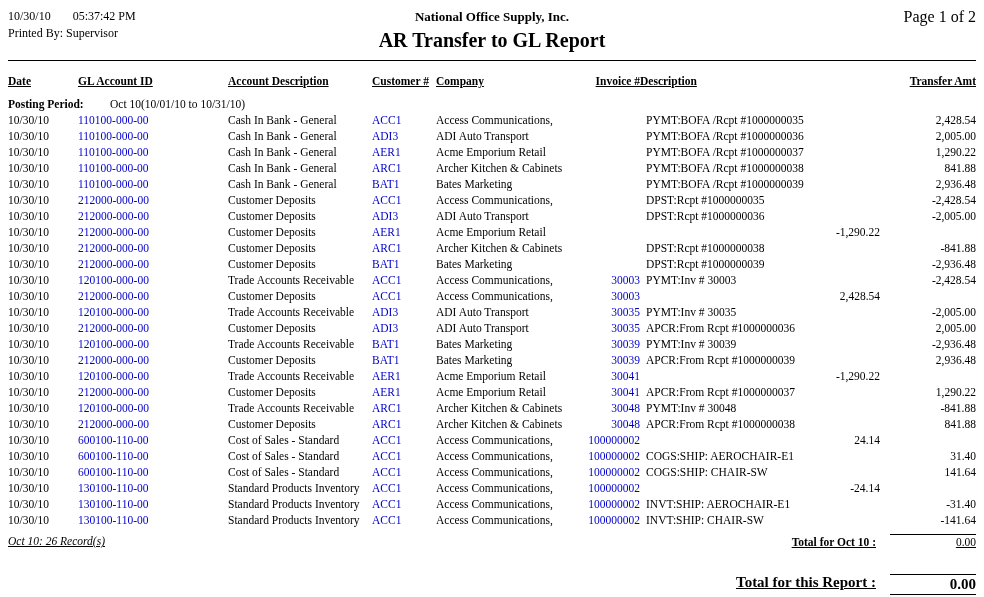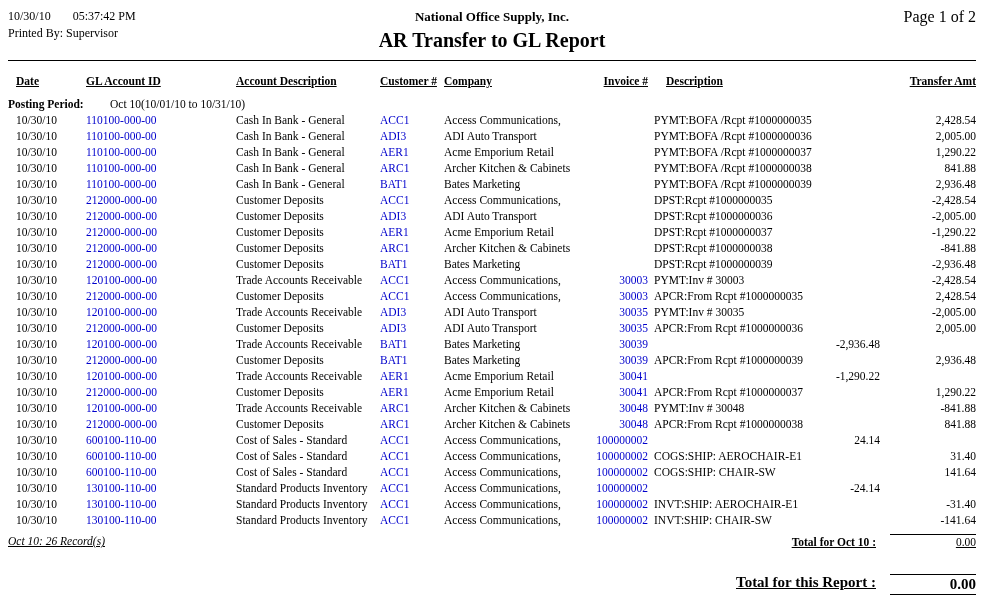--- a/index.html
+++ b/index.html
@@ -21,26 +21,25 @@
   .company-name { font-size: 13px; font-weight: bold; line-height: 17px; }
   .report-title { font-size: 20px; font-weight: bold; margin-top: 4px; }
   .hdr-right { width: 220px; text-align: right; font-size: 16px; line-height: 17px; }
   .rule { border-bottom: 1px solid #000; margin-top: 8px; }
 
   
   .grid {
     display: grid;
     grid-template-columns: 70px 150px 144px 64px 148px 56px 1fr 96px;
     align-items: baseline;
-    margin-left: 8px;
   }
   .thead { margin-top: 14px; font-size: 11.5px; font-weight: bold; }
   .thead span { text-decoration: underline; white-space: nowrap; }
   .h-inv { text-align: right; }
-  .h-desc { padding-left: 18px; }
+  .h-desc { padding-left: 0; }
   .h-amt { text-align: right; text-decoration: underline; }
 
   .posting { display: flex; font-size: 11.5px; line-height: 16px; margin-top: 9px; }
   .posting-label { font-weight: bold; width: 102px; }
 
   .row { font-size: 11.5px; line-height: 16px; }
   .row span { white-space: nowrap; overflow: hidden; }
   .c-inv { text-align: right; }
   .c-desc { padding-left: 6px; }
   .c-amt { text-align: right; }
@@ -177,21 +176,20 @@
         <span class="c-desc">DPST:Rcpt #1000000036</span>
         <span class="c-amt">-2,005.00</span>
       </div>
       <div class="grid row">
         <span class="c-date">10/30/10</span>
         <span class="c-gl link">212000-000-00</span>
         <span class="c-acct">Customer Deposits</span>
         <span class="c-cust link">AER1</span>
         <span class="c-co">Acme Emporium Retail</span>
         <span class="c-inv link"></span>
-        <span class="c-desc">DPST:Rcpt #1000000037</span>
         <span class="c-amt">-1,290.22</span>
       </div>
       <div class="grid row">
         <span class="c-date">10/30/10</span>
         <span class="c-gl link">212000-000-00</span>
         <span class="c-acct">Customer Deposits</span>
         <span class="c-cust link">ARC1</span>
         <span class="c-co">Archer Kitchen &amp; Cabinets</span>
         <span class="c-inv link"></span>
         <span class="c-desc">DPST:Rcpt #1000000038</span>
@@ -217,21 +215,20 @@
         <span class="c-desc">PYMT:Inv #   30003</span>
         <span class="c-amt">-2,428.54</span>
       </div>
       <div class="grid row">
         <span class="c-date">10/30/10</span>
         <span class="c-gl link">212000-000-00</span>
         <span class="c-acct">Customer Deposits</span>
         <span class="c-cust link">ACC1</span>
         <span class="c-co">Access Communications,</span>
         <span class="c-inv link">30003</span>
-        <span class="c-desc">APCR:From Rcpt #1000000035</span>
         <span class="c-amt">2,428.54</span>
       </div>
       <div class="grid row">
         <span class="c-date">10/30/10</span>
         <span class="c-gl link">120100-000-00</span>
         <span class="c-acct">Trade Accounts Receivable</span>
         <span class="c-cust link">ADI3</span>
         <span class="c-co">ADI Auto Transport</span>
         <span class="c-inv link">30035</span>
         <span class="c-desc">PYMT:Inv #   30035</span>
@@ -247,20 +244,21 @@
         <span class="c-desc">APCR:From Rcpt #1000000036</span>
         <span class="c-amt">2,005.00</span>
       </div>
       <div class="grid row">
         <span class="c-date">10/30/10</span>
         <span class="c-gl link">120100-000-00</span>
         <span class="c-acct">Trade Accounts Receivable</span>
         <span class="c-cust link">BAT1</span>
         <span class="c-co">Bates Marketing</span>
         <span class="c-inv link">30039</span>
+        <span class="c-desc">PYMT:Inv #   30039</span>
         <span class="c-amt">-2,936.48</span>
       </div>
       <div class="grid row">
         <span class="c-date">10/30/10</span>
         <span class="c-gl link">212000-000-00</span>
         <span class="c-acct">Customer Deposits</span>
         <span class="c-cust link">BAT1</span>
         <span class="c-co">Bates Marketing</span>
         <span class="c-inv link">30039</span>
         <span class="c-desc">APCR:From Rcpt #1000000039</span>

